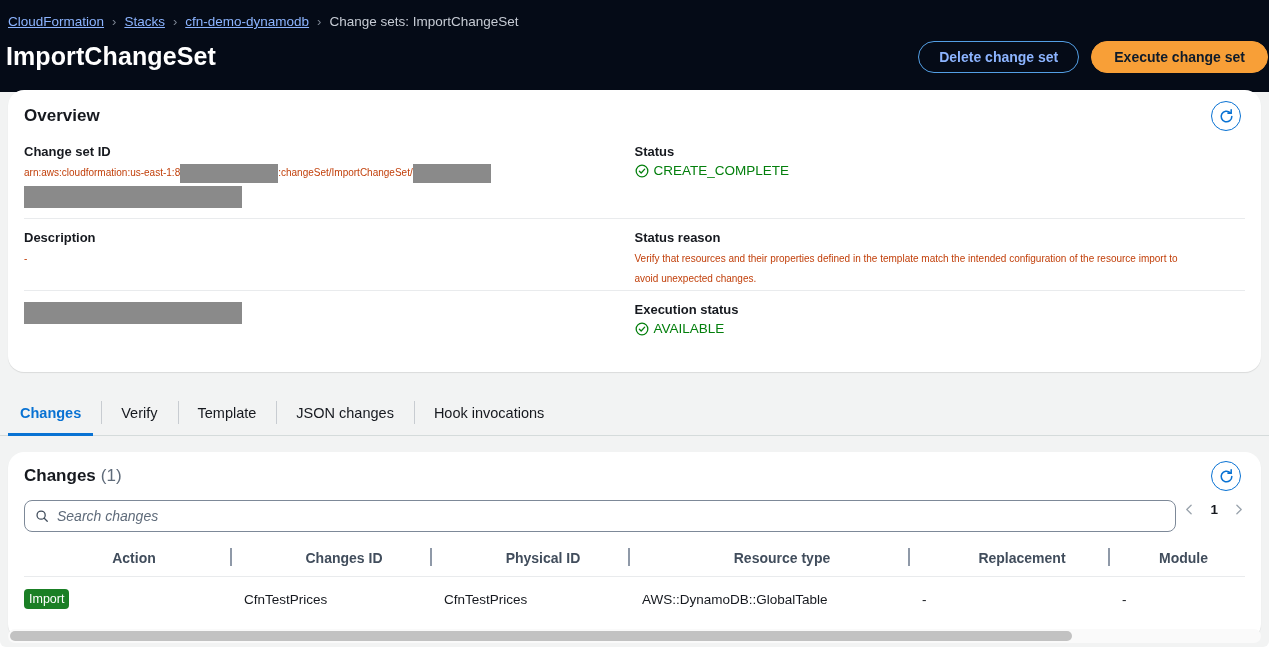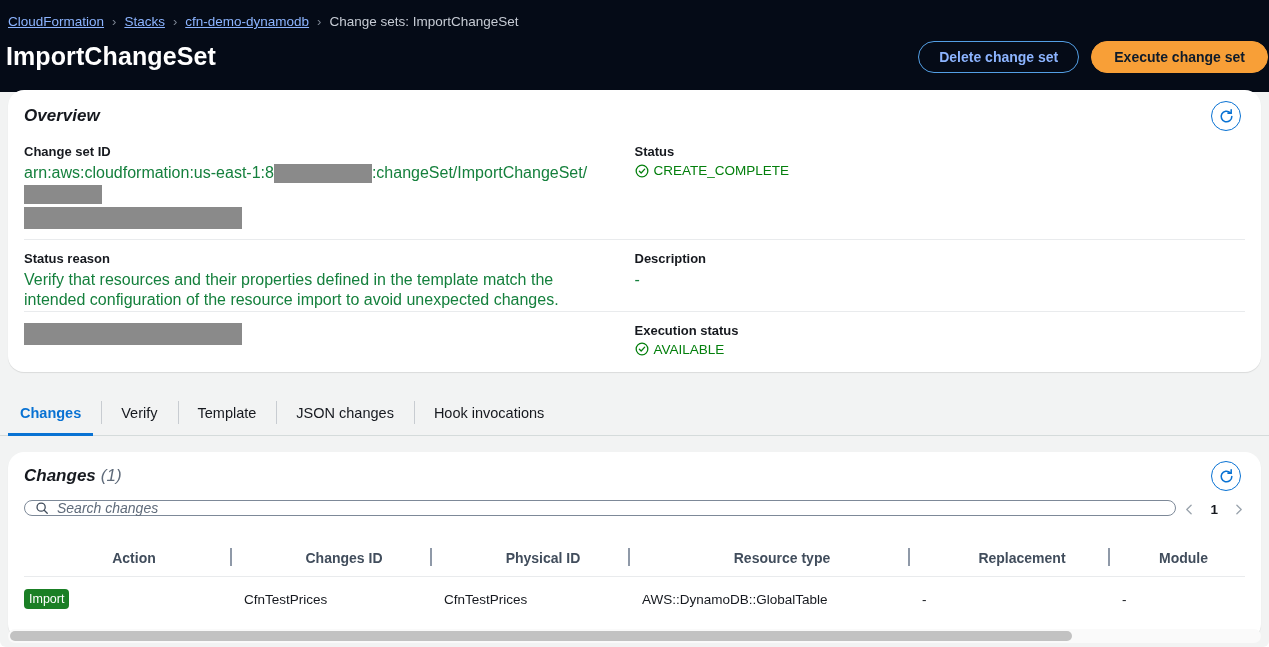--- a/index.html
+++ b/index.html
@@ -41,35 +41,34 @@
 
   
   .card {
     position: absolute; background: #ffffff; border-radius: 16px;
     box-shadow: 0 1px 1px rgba(0,0,0,.10);
   }
   .overview-card { left: 8px; top: 90px; width: 1253px; height: 282px; }
   .card-head {
     position: relative; height: 52px; display: flex; align-items: center;
     padding: 0 16px;
-    font-style: italic;
   }
   .card-title { font-size: 17px; font-weight: bold; color: #16191f; }
   .count { font-weight: normal; color: #5f6b7a; }
 
   .refresh-btn {
     position: absolute; width: 30px; height: 30px; border-radius: 15px;
     border: 1.6px solid #0972d3; display: flex; align-items: center; justify-content: center;
     cursor: pointer; background: #fff;
   }
 
   .ov-row { position: relative; display: flex; padding: 0 16px; }
   .ov-col { width: 50%; padding-right: 16px; }
   .ov-label { font-size: 13px; font-weight: bold; color: #16191f; margin-bottom: 4px; }
-  .ov-value { font-size: 16px; color: #15803d; line-height: 20px; }
+  .ov-value { font-size: 10px; color: #c2410c; line-height: 20px; }
   .divider { height: 1px; background: #e9ebed; margin: 0 16px; }
 
   .redact { display: inline-block; background: #8a8a8a; vertical-align: middle; }
   .status-ok { color: #037f0c; font-size: 13.5px; display: flex; align-items: center; gap: 5px; }
 
   
   .tabs {
     position: absolute; left: 0; top: 390px; width: 1269px; height: 46px;
     display: flex; align-items: stretch; border-bottom: 1px solid #d5dbdb; background: #f2f3f3;
   }
@@ -83,21 +82,21 @@
   .tab.active { color: #0972d3; font-weight: bold; }
   .tab.active::after {
     content: ""; position: absolute; left: 8px; right: 8px; bottom: -1px; height: 3px; background: #0972d3;
   }
 
   
   .changes-card { left: 8px; top: 452px; width: 1253px; height: 188px; border-radius: 16px; overflow: hidden; }
 
   .search-row { position: relative; padding: 0 16px; height: 42px; }
   .search-box {
-    position: relative; width: 1152px; height: 16px; border: 1px solid #7d8998;
+    position: relative; width: 1152px; height: 32px; border: 1px solid #7d8998;
     border-radius: 8px; display: flex; align-items: center; padding: 0 10px; gap: 8px; background: #fff;
     cursor: text;
   }
   .search-ph { font-size: 14px; color: #5f6b7a; font-style: italic; }
 
   .pager { position: absolute; right: 16px; top: 2px; display: flex; align-items: center; gap: 14px; }
   .pg-btn { cursor: pointer; display: flex; align-items: center; }
   .pg-num { font-size: 13.5px; font-weight: bold; color: #16191f; }
 
   
@@ -178,26 +177,26 @@
           </svg>
           <span>CREATE_COMPLETE</span>
         </div>
       </div>
     </div>
 
     <div class="divider" style="margin-top:10px;"></div>
 
     <div class="ov-row" style="padding-top:11px; min-height:71px;">
       <div class="ov-col">
+        <div class="ov-label">Description</div>
+        <div class="ov-value">-</div>
+      </div>
+      <div class="ov-col">
         <div class="ov-label">Status reason</div>
         <div class="ov-value" style="max-width:555px;">Verify that resources and their properties defined in the template match the intended configuration of the resource import to avoid unexpected changes.</div>
-      </div>
-      <div class="ov-col">
-        <div class="ov-label">Description</div>
-        <div class="ov-value">-</div>
       </div>
     </div>
 
     <div class="divider"></div>
 
     <div class="ov-row" style="padding-top:11px;">
       <div class="ov-col">
         <div class="ov-value">
           <span class="redact" style="width:218px;height:22px;"></span>
         </div>

